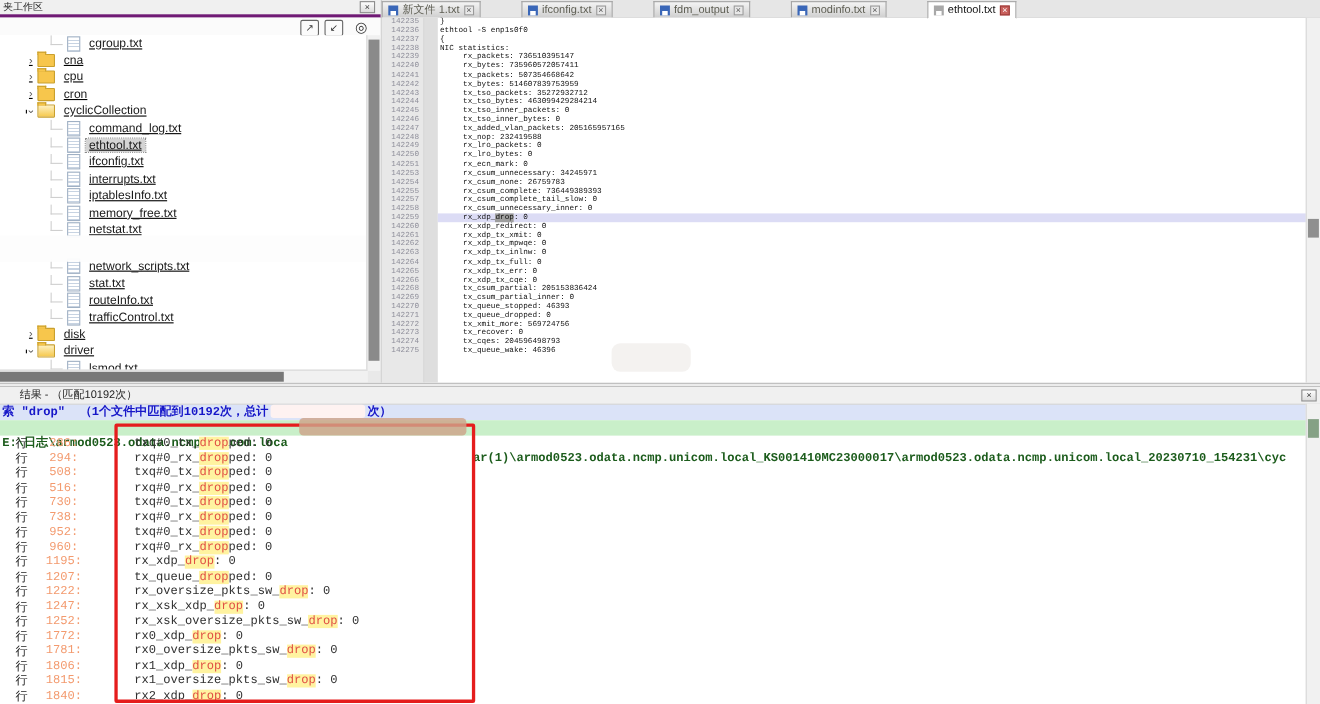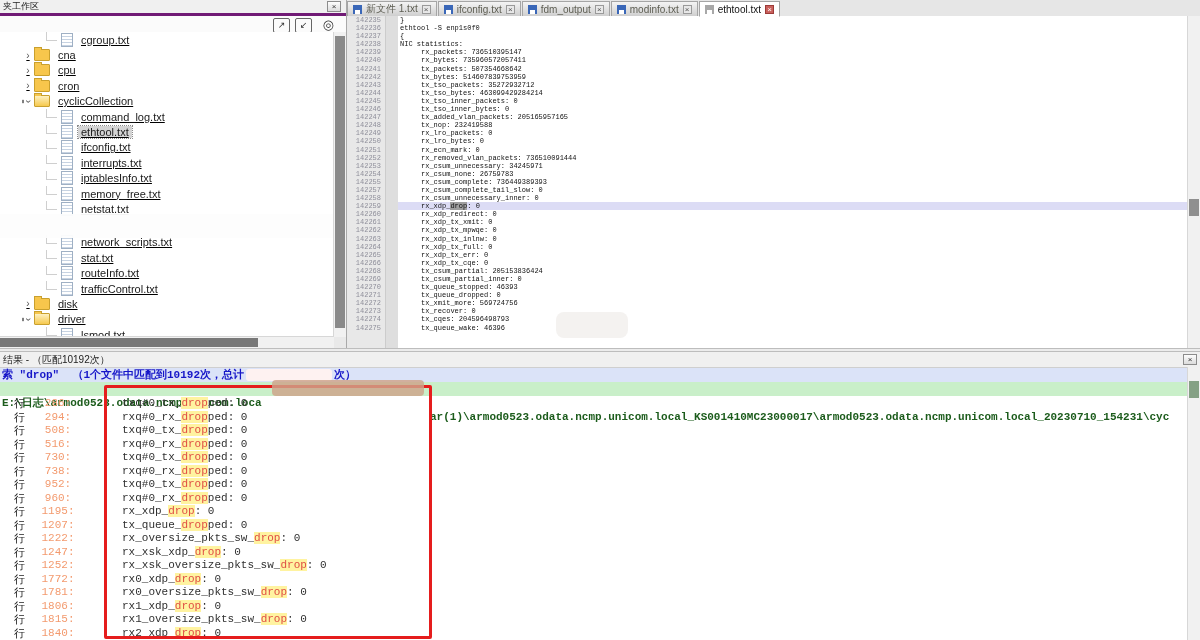--- a/index.html
+++ b/index.html
@@ -49,21 +49,21 @@
   .tree-vscroll{right:0;top:32px;width:12px;height:305px;}
   .tree-vscroll .thumb{top:4px;height:292px;background:#8a8a8a;}
   .hscroll{position:absolute;left:0;bottom:0;height:11px;width:334px;
     background:#f1f1f1;border-top:1px solid #d7d7d7;}
   .hscroll .thumb{position:absolute;top:1px;bottom:1px;left:0;width:258px;background:#787878;}
   .scroll-corner{position:absolute;right:0;bottom:0;width:12px;height:11px;background:#e9e9e9;}
 
   
   #editor-area{position:absolute;left:347px;top:0;width:853px;height:348px;}
   #tabbar{position:absolute;left:0;top:0;right:0;height:16px;background:#e6e6e6;
-    border-bottom:1px solid #9a9a9a;display:flex;align-items:flex-end;}
+    border-bottom:1px solid #9a9a9a;display:flex;align-items:flex-end;gap:36px;}
   .tab{height:15px;display:flex;align-items:center;gap:4px;padding:0 5px;
     background:linear-gradient(#f4f4f4,#cfcfcf);border:1px solid #a5a5a5;
     border-bottom:none;font-size:10px;color:#5d5d52;white-space:nowrap;
     box-sizing:border-box;margin-right:1px;}
   .tab.active{background:#fff;height:16px;color:#111;margin-bottom:-1px;
     border-bottom:1px solid #fff;z-index:2;}
   .save-icon{width:9px;height:9px;background:#3a67b8;position:relative;flex:0 0 auto;}
   .save-icon:after{content:"";position:absolute;left:2px;bottom:0;width:5px;height:4px;background:#fff;}
   .tab.active .save-icon{background:#a8a8a8;}
   .tab-close{width:9px;height:9px;border:1px solid #9a9a9a;background:#e8e8e8;
@@ -88,21 +88,21 @@
   .tree-blur{left:0;top:214px;width:334px;height:24px;background:rgba(253,253,253,.96);}
   .editor-blur{left:209px;top:312px;width:72px;height:26px;background:rgba(243,241,239,.95);
     border-radius:8px;}
 
   
   #results{position:absolute;left:0;top:348px;width:1200px;height:292px;background:#fff;}
   .splitter{height:4px;background:#ececec;border-top:1px solid #bdbdbd;
     border-bottom:1px solid #bdbdbd;box-sizing:border-box;}
   .results-title{position:relative;height:15px;background:#f0f0f0;
     border-bottom:1px solid #cfcfcf;font-size:10px;color:#222;line-height:15px;
-    padding-left:3px;}
+    padding-left:18px;}
   .results-title .xbtn{top:2px;right:3px;}
   .summary-line{height:14px;background:#dbe3f8;font-family:"Liberation Mono",monospace;
     font-size:11px;font-weight:bold;color:#1616c8;line-height:14px;padding-left:2px;
     white-space:pre;position:relative;}
   .summary-blur{display:inline-block;vertical-align:middle;width:86px;height:12px;
     background:rgba(255,243,240,.96);border-radius:3px;margin:0 2px;}
   .path-line{height:14px;background:#c9efc9;font-family:"Liberation Mono",monospace;
     font-size:11px;font-weight:bold;color:#1c5c1c;line-height:14px;white-space:pre;
     position:relative;}
   .path-prefix{position:absolute;left:2px;}
@@ -285,21 +285,20 @@
           <div class="eline"><span class="num">142242</span><span class="foldsp"></span><span class="code">     tx_bytes: 514607839753959</span></div>
           <div class="eline"><span class="num">142243</span><span class="foldsp"></span><span class="code">     tx_tso_packets: 35272932712</span></div>
           <div class="eline"><span class="num">142244</span><span class="foldsp"></span><span class="code">     tx_tso_bytes: 463099429284214</span></div>
           <div class="eline"><span class="num">142245</span><span class="foldsp"></span><span class="code">     tx_tso_inner_packets: 0</span></div>
           <div class="eline"><span class="num">142246</span><span class="foldsp"></span><span class="code">     tx_tso_inner_bytes: 0</span></div>
           <div class="eline"><span class="num">142247</span><span class="foldsp"></span><span class="code">     tx_added_vlan_packets: 205165957165</span></div>
           <div class="eline"><span class="num">142248</span><span class="foldsp"></span><span class="code">     tx_nop: 232419588</span></div>
           <div class="eline"><span class="num">142249</span><span class="foldsp"></span><span class="code">     rx_lro_packets: 0</span></div>
           <div class="eline"><span class="num">142250</span><span class="foldsp"></span><span class="code">     rx_lro_bytes: 0</span></div>
           <div class="eline"><span class="num">142251</span><span class="foldsp"></span><span class="code">     rx_ecn_mark: 0</span></div>
-          <div class="eline"><span class="num">142252</span><span class="foldsp"></span><span class="code">     rx_removed_vlan_packets: 736510091444</span></div>
           <div class="eline"><span class="num">142253</span><span class="foldsp"></span><span class="code">     rx_csum_unnecessary: 34245971</span></div>
           <div class="eline"><span class="num">142254</span><span class="foldsp"></span><span class="code">     rx_csum_none: 26759783</span></div>
           <div class="eline"><span class="num">142255</span><span class="foldsp"></span><span class="code">     rx_csum_complete: 736449389393</span></div>
           <div class="eline"><span class="num">142257</span><span class="foldsp"></span><span class="code">     rx_csum_complete_tail_slow: 0</span></div>
           <div class="eline"><span class="num">142258</span><span class="foldsp"></span><span class="code">     rx_csum_unnecessary_inner: 0</span></div>
           <div class="eline"><span class="num">142259</span><span class="foldsp"></span><span class="code cur"><span>     rx_xdp_</span><span class="smart-hit">drop</span><span>: 0</span></span></div>
           <div class="eline"><span class="num">142260</span><span class="foldsp"></span><span class="code">     rx_xdp_redirect: 0</span></div>
           <div class="eline"><span class="num">142261</span><span class="foldsp"></span><span class="code">     rx_xdp_tx_xmit: 0</span></div>
           <div class="eline"><span class="num">142262</span><span class="foldsp"></span><span class="code">     rx_xdp_tx_mpwqe: 0</span></div>
           <div class="eline"><span class="num">142263</span><span class="foldsp"></span><span class="code">     rx_xdp_tx_inlnw: 0</span></div>

